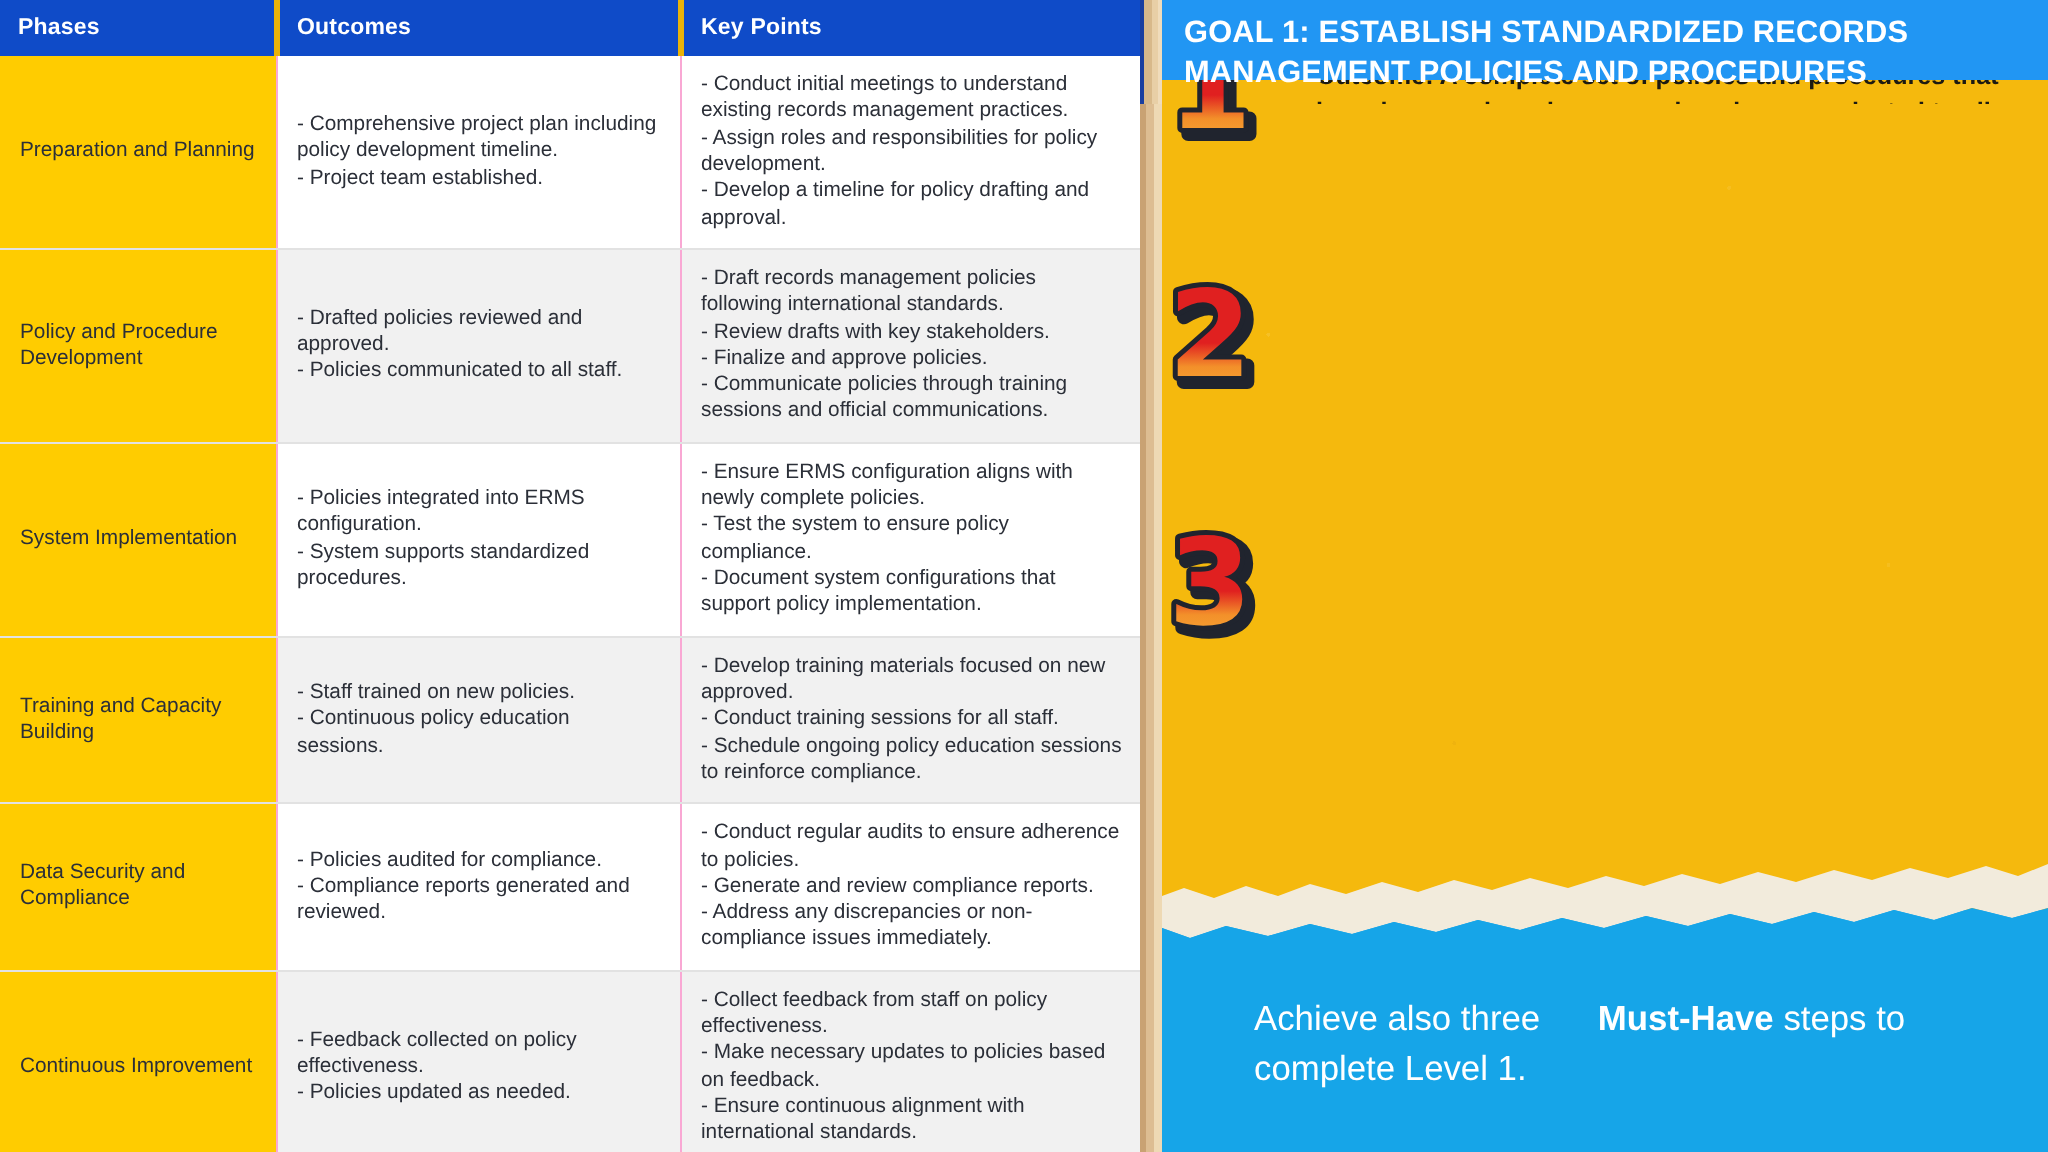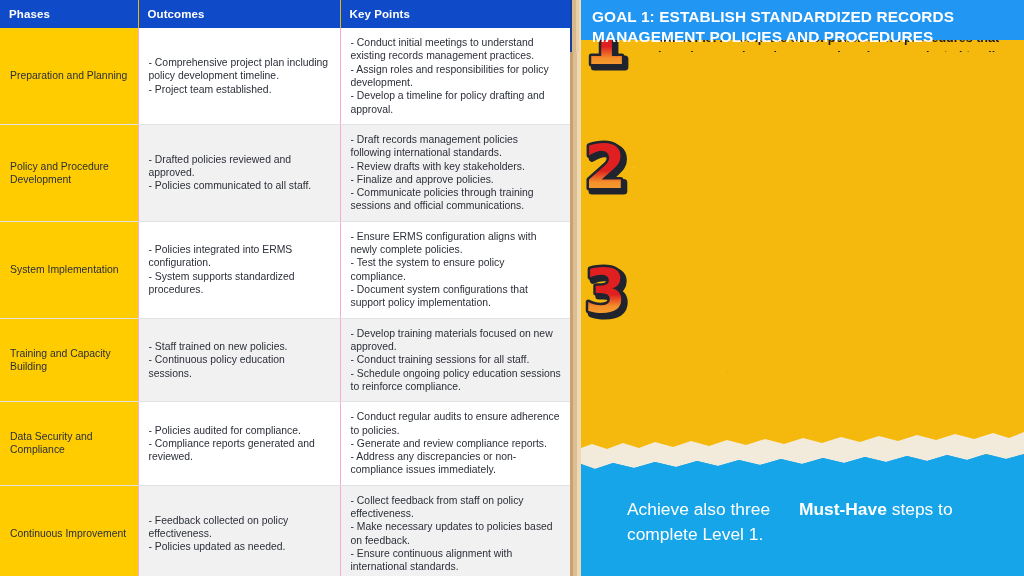--- a/index.html
+++ b/index.html
@@ -22,21 +22,21 @@
     border-collapse: collapse;
     table-layout: fixed;
   }
   table.phase-table th {
     background: #0f4bc8;
     color: #ffffff;
     font-size: 11.5px;
     font-weight: bold;
     text-align: left;
     padding: 7px 0 7px 9px;
-    border-right: 1px solid #eab308;
+    border-right: 3px solid #eab308;
     height: 28px;
     vertical-align: middle;
     letter-spacing: .1px;
   }
   table.phase-table th:last-child { border-right: none; }
   table.phase-table td {
     vertical-align: middle;
     font-size: 10.4px;
     line-height: 1.28;
     color: #2b2f38;

